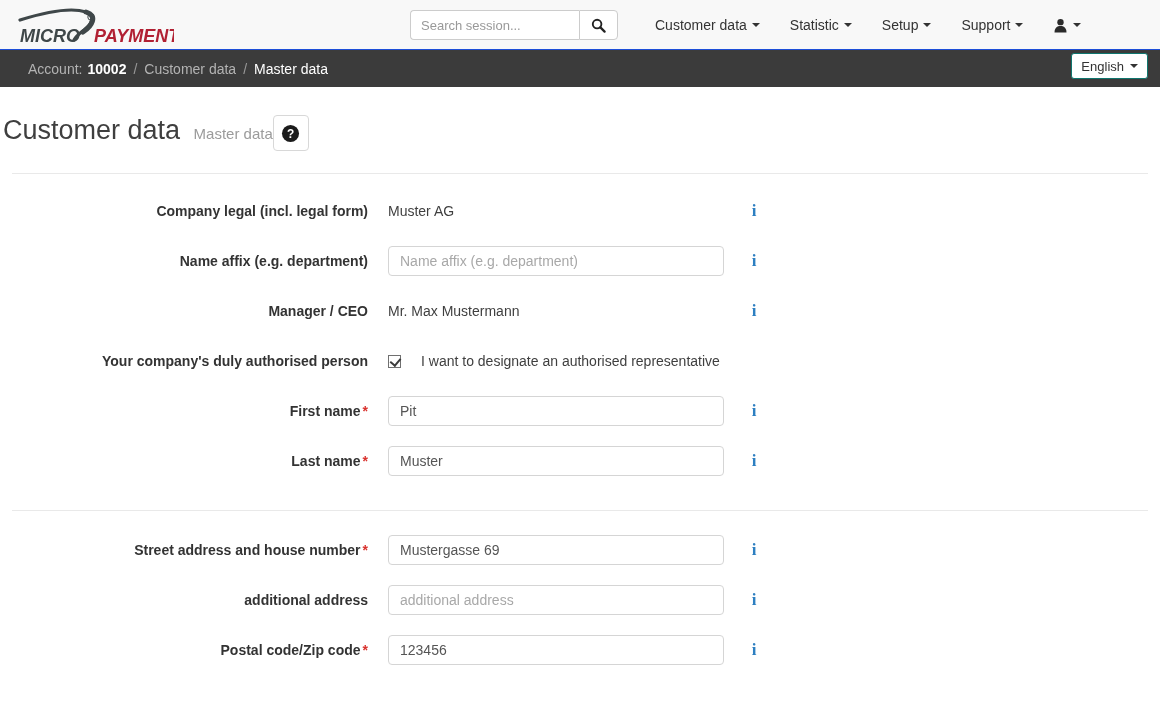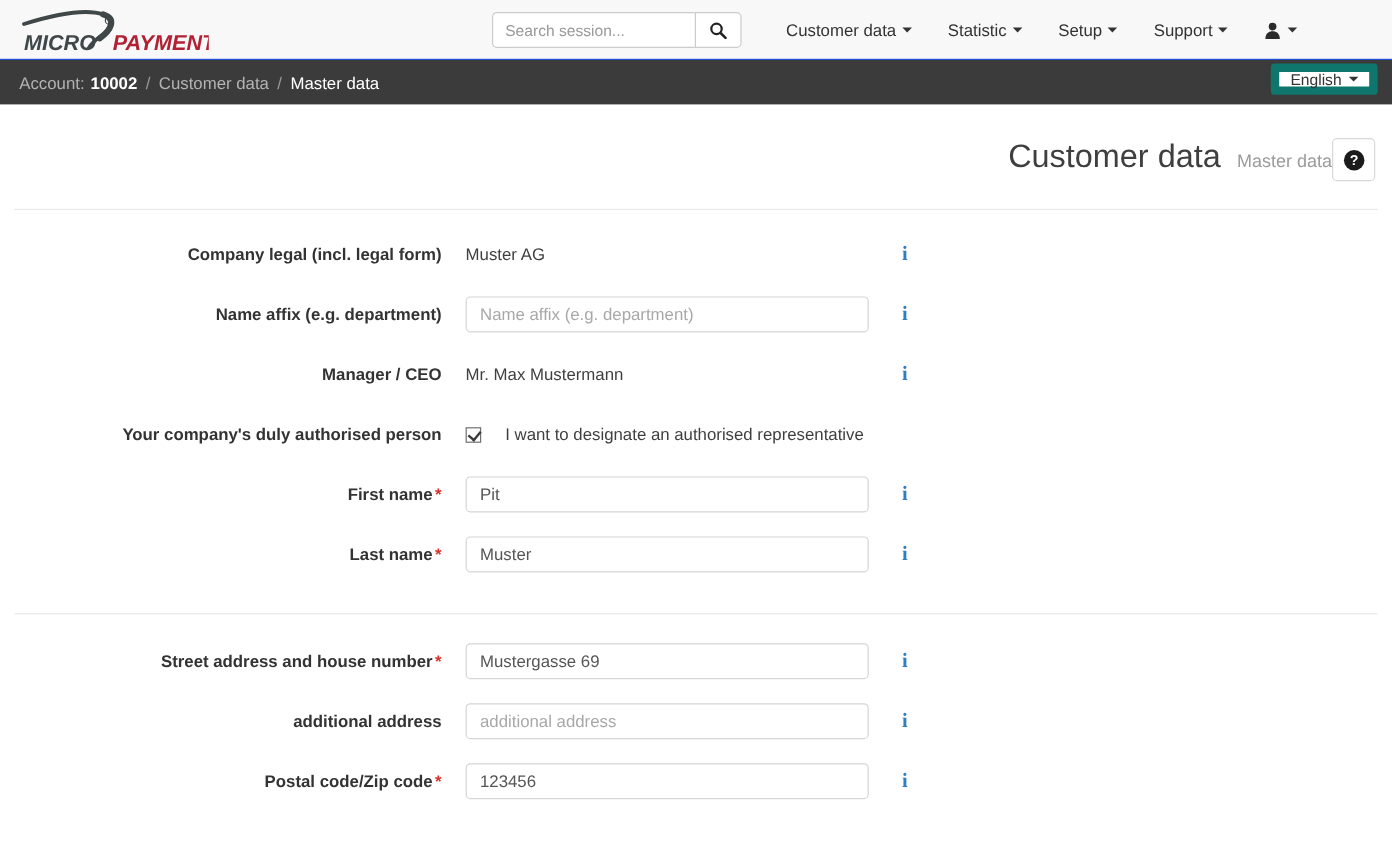--- a/index.html
+++ b/index.html
@@ -95,52 +95,52 @@
     display: inline-block;
   }
   .user-icon { display:block; }
 
   
   .crumbbar {
     height: 37px;
     background: #3b3b3b;
     display: flex;
     align-items: center;
-    padding: 0 16px;
+    padding: 0 28px;
     position: relative;
   }
   .crumbs { display: flex; align-items: center; gap: 0; font-size: 14px; }
   .crumb { color: #b3b3b3; }
   .crumb.strong { color: #ffffff; font-weight: bold; }
   .crumb.active { color: #ffffff; }
   .crumb-sep { color: #999999; padding: 0 7px; }
   .lang-btn {
     position: absolute;
     right: 12px;
     top: 3px;
     height: 26px;
     background: #ffffff;
-    border: 7px solid #0f766e;
+    border: 1px solid #0f766e;
     border-radius: 3px;
     color: #333;
     font-size: 13px;
     padding: 0 9px;
     display: flex;
     align-items: center;
     gap: 6px;
     cursor: pointer;
     font-family: "Liberation Sans", sans-serif;
   }
 
   
   .pagehead {
     padding: 26px 12px 0 3px;
     display: flex;
     align-items: flex-start;
-    justify-content: flex-end;
+    justify-content: flex-start;
   }
   .page-title {
     font-size: 27px;
     color: #3f3f3f;
     font-weight: normal;
     margin: 0;
     line-height: 34px;
   }
   .page-subtitle {
     font-size: 15px;

